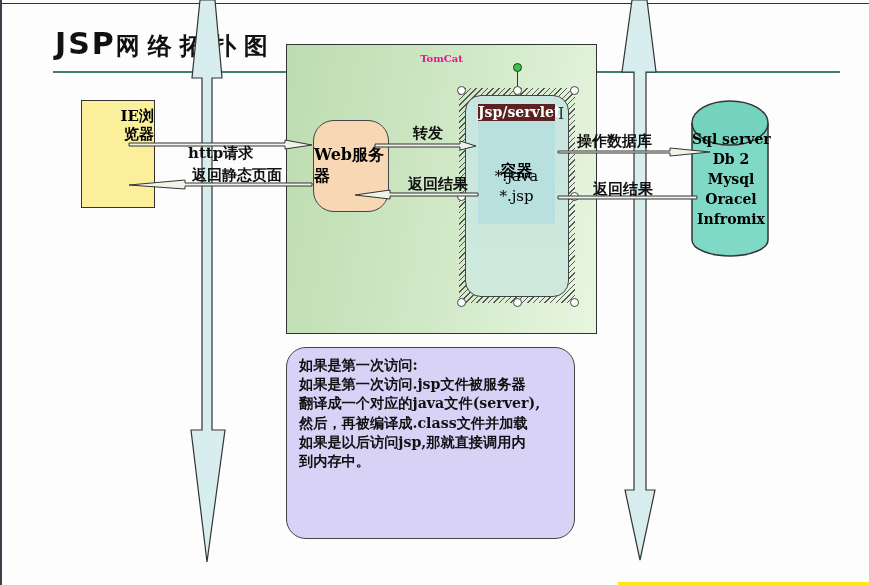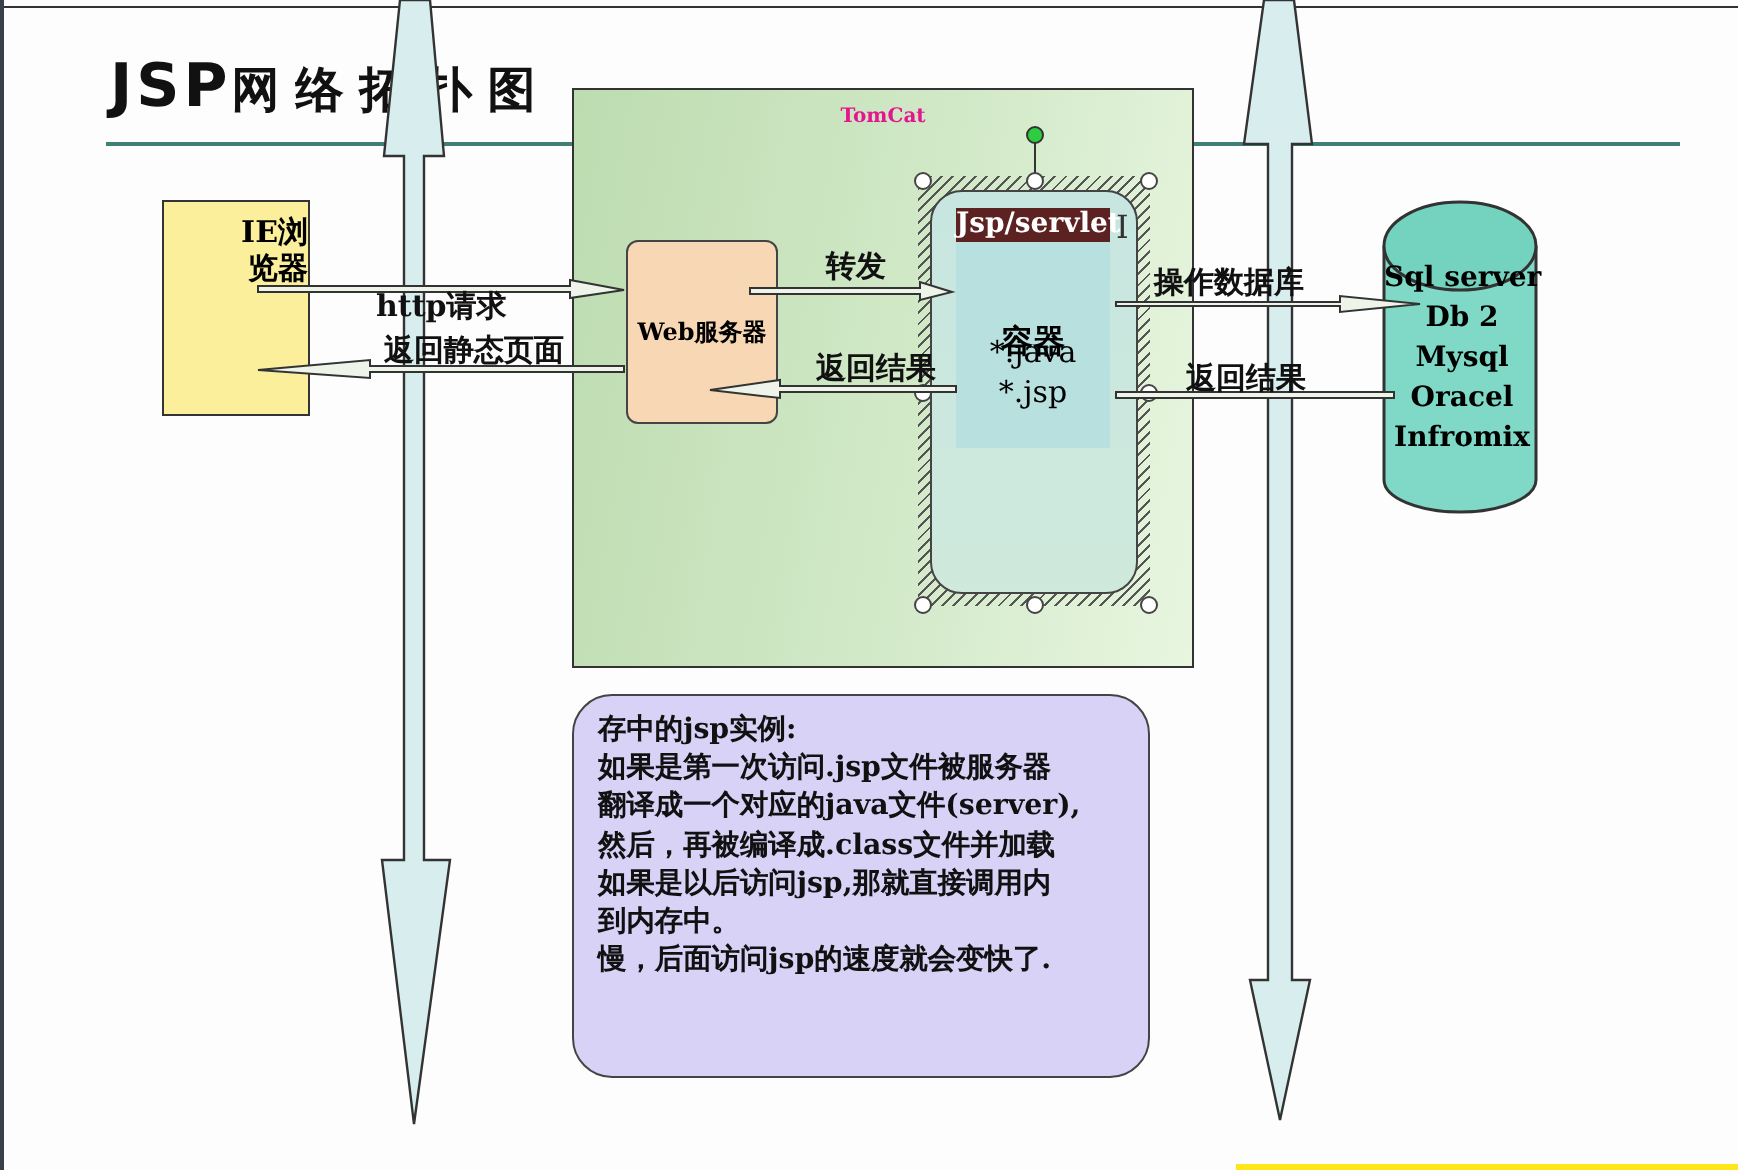--- a/index.html
+++ b/index.html
@@ -6,21 +6,21 @@
   body{width:869px;height:585px;position:relative;overflow:hidden;background:#fdfdfd;font-family:"DejaVu Serif",serif;}
   .abs{position:absolute;}
   #topline{left:0;top:3px;width:869px;height:1px;background:#333;}
   #leftedge{left:0;top:0;width:2px;height:585px;background:#3a3f4a;}
   #title{left:55px;top:26px;font-family:"DejaVu Sans",sans-serif;font-weight:bold;font-size:30px;color:#111;letter-spacing:2px;white-space:nowrap;}
   #title .cn{font-size:24px;letter-spacing:8px;}
   #rule{left:53px;top:71px;width:787px;height:2px;background:#3f7f74;}
   #tomcat{left:286px;top:44px;width:309px;height:288px;border:1.5px solid #333;background:linear-gradient(100deg,#bddcb0 0%,#d2e9c8 55%,#e8f6e0 100%);}
   #tomcat-label{left:0;width:100%;top:8px;text-align:center;color:#e4168f;font-weight:bold;font-size:10px;}
   #ie{left:81px;top:100px;width:74px;height:108px;background:#fbef9c;border:1.5px solid #333;text-align:right;font-weight:bold;font-size:15px;line-height:18px;padding-top:6px;box-sizing:border-box;}
-  #web{left:313px;top:120px;width:74px;height:90px;background:#f7d7b4;border:1.5px solid #444;border-radius:6px;display:flex;align-items:center;justify-content:center;font-weight:bold;font-size:12px;}
+  #web{left:313px;top:120px;width:74px;height:90px;background:#f7d7b4;border:1.5px solid #444;border-radius:21px;display:flex;align-items:center;justify-content:center;font-weight:bold;font-size:16px;}
   #hatch{left:459px;top:88px;width:116px;height:215px;background:repeating-linear-gradient(135deg,#555 0 1px,transparent 1px 4px);}
   #container{left:465px;top:95px;width:104px;height:202px;background:linear-gradient(180deg,#c7e6e0,#cfe9dc);border:1.5px solid #444;border-radius:16px;box-sizing:border-box;}
   #container-inner{left:478px;top:104px;width:77px;height:120px;background:#b8e0df;}
   #servlet-label{left:478px;top:104px;width:77px;height:17px;background:#5c2121;color:#fff;font-weight:bold;font-size:14px;line-height:17px;text-align:center;white-space:nowrap;}
   #cursor{left:558px;top:104px;font-size:16px;color:#333;}
   #container-title{left:478px;top:123px;width:77px;text-align:center;font-weight:bold;font-size:16px;margin-top:38px;}
   #java{left:478px;top:166px;width:77px;text-align:center;font-size:15px;line-height:20px;}
   .handle{width:7px;height:7px;border:1px solid #444;border-radius:50%;background:#fff;}
   #rot-handle{left:513px;top:63px;width:7px;height:7px;border:1px solid #333;border-radius:50%;background:#2ecc40;}
   #rot-stem{left:517px;top:71px;width:1px;height:17px;background:#333;}
@@ -103,22 +103,21 @@
 
 <div class="abs" style="left:692px;top:129px;width:78px;text-align:center;font-weight:bold;font-size:14px;line-height:20px;">
   <div style="white-space:nowrap;">Sql server</div>
   <div>Db 2</div>
   <div>Mysql</div>
   <div>Oracel</div>
   <div>Infromix</div>
 </div>
 
 <div id="note" class="abs">
-  <div>存中的jsp实例:</div>
+  <div>如果是第一次访问:</div>
   <div>如果是第一次访问.jsp文件被服务器</div>
   <div>翻译成一个对应的java文件(server),</div>
   <div>然后，再被编译成.class文件并加载</div>
   <div>如果是以后访问jsp,那就直接调用内</div>
   <div>到内存中。</div>
-  <div>慢，后面访问jsp的速度就会变快了.</div>
 </div>
 
 <div id="yellowbar" class="abs"></div>
 
 </body></html>

